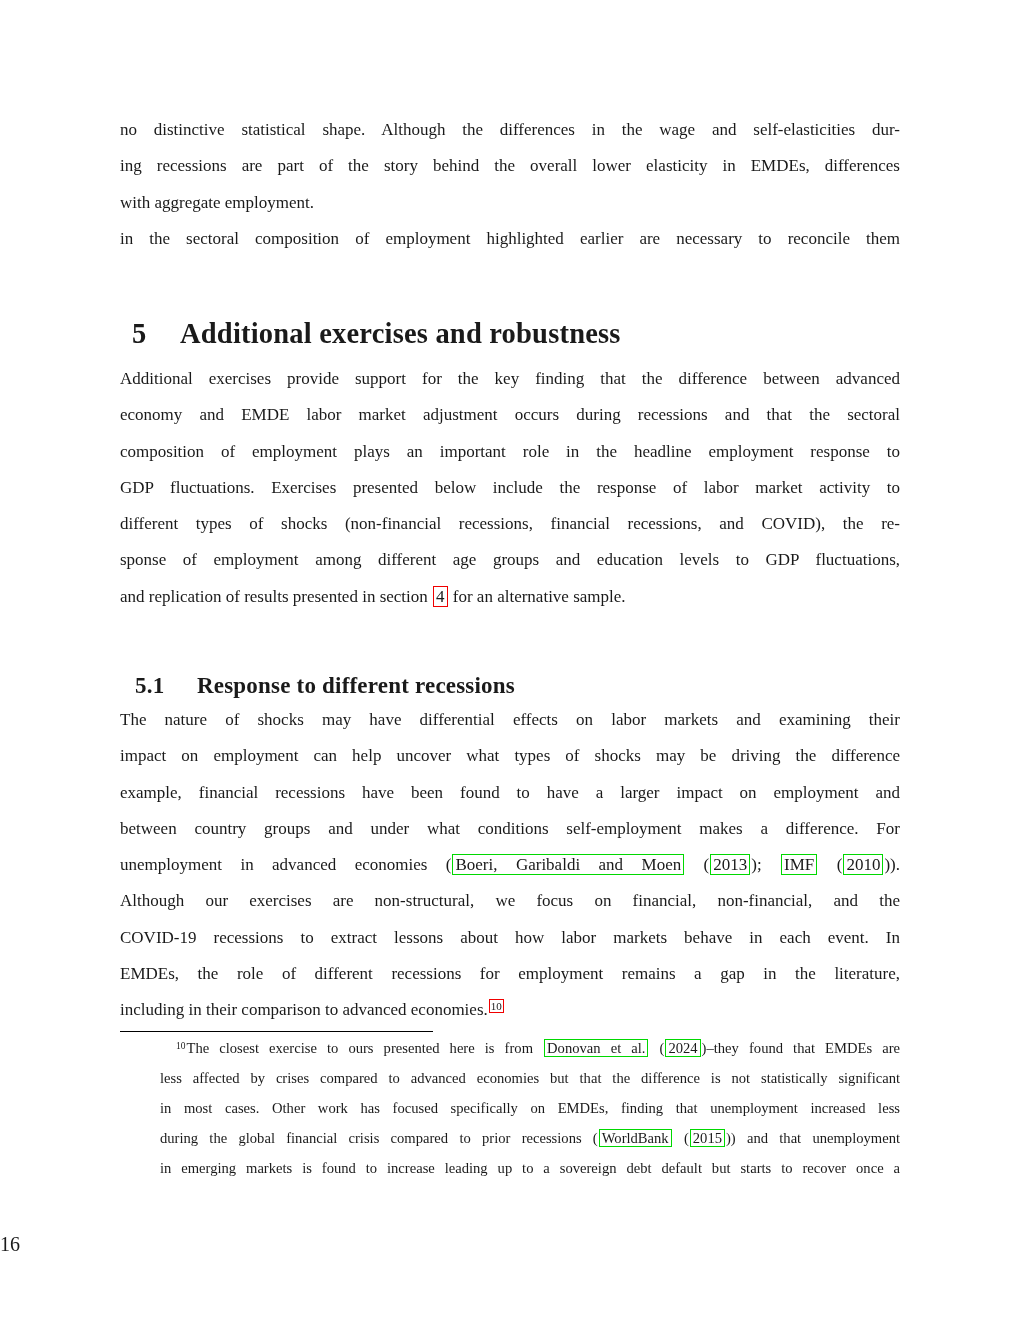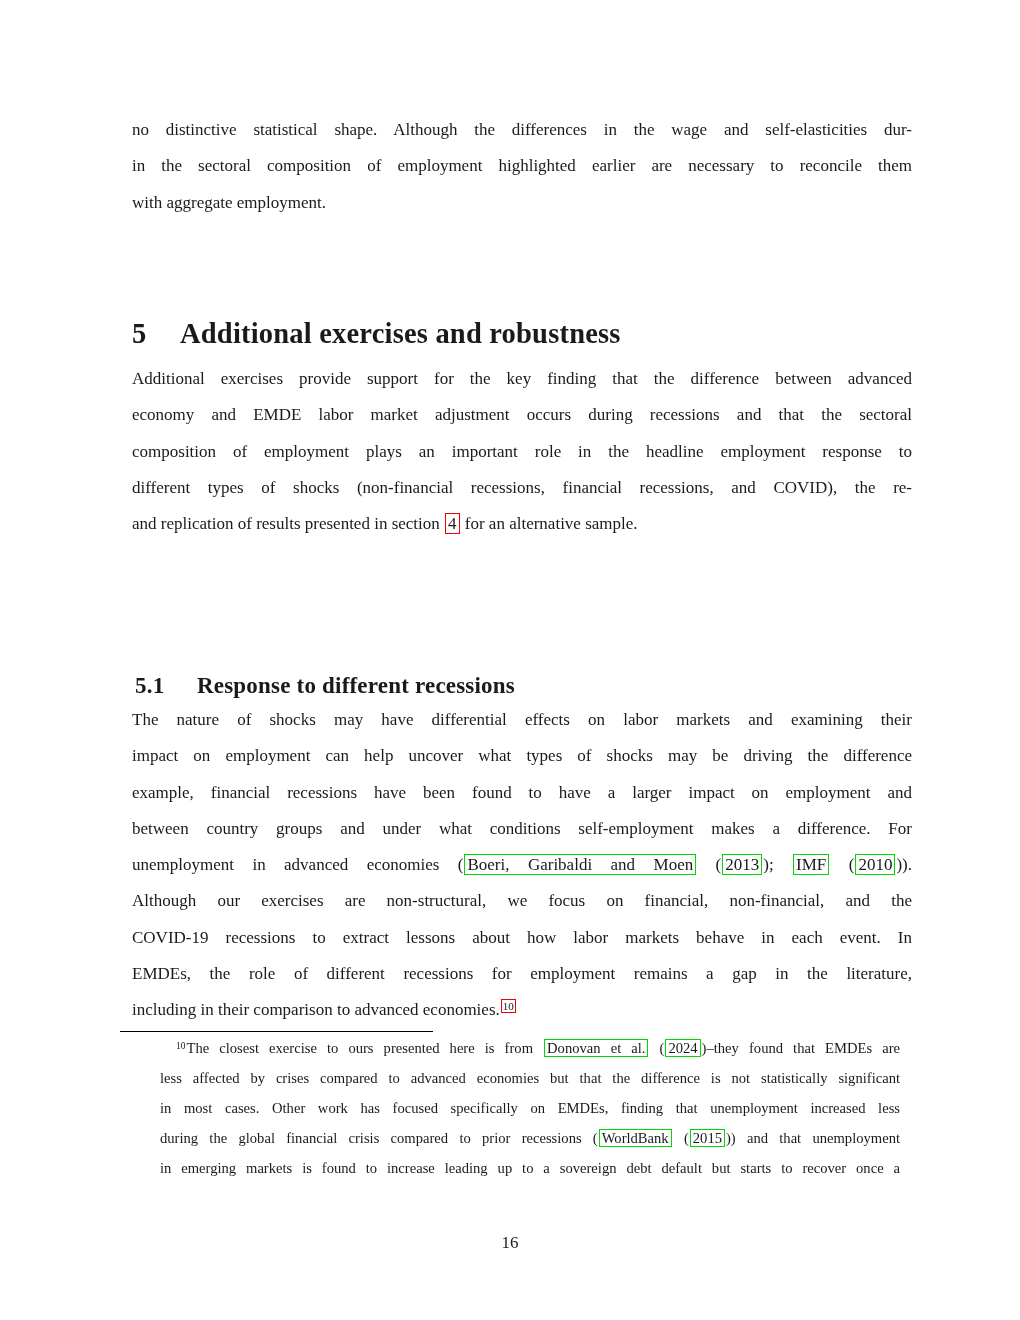--- a/index.html
+++ b/index.html
@@ -8,21 +8,21 @@
     background: #ffffff;
     font-family: "Liberation Serif", "DejaVu Serif", serif;
     color: #1a1a1a;
     position: relative;
     overflow: hidden;
   }
   .page { position: absolute; left: 0; top: 0; width: 1020px; height: 1320px; }
 
   .body-text {
     position: absolute;
-    left: 132px;
+    left: 120px;
     width: 780px;
     font-size: 17px;
   }
   .para .line {
     text-align: justify;
     text-align-last: justify;
     line-height: 36.3px;
     height: 36.3px;
     white-space: normal;
   }
@@ -90,44 +90,46 @@
     vertical-align: 0.45em;
     line-height: 0;
   }
   .para .sup.linkbox { padding: 0 1px; }
   .footnote .sup { margin-right: 1px; }
 
   .page-number {
     position: absolute;
     left: 0; top: 1233px;
     width: 1020px;
-    text-align: center;
-    font-size: 17px;
+    font-size: 20px;
   }
 </style>
 </head>
 <body>
 
 <div class="page">
 
   <div class="body-text para" id="para-intro">
       <div class="line"><span>no distinctive statistical shape. Although the differences in the wage and self-elasticities dur-</span></div>
+      <div class="line"><span>ing recessions are part of the story behind the overall lower elasticity in EMDEs, differences</span></div>
+      <div class="line last"><span>with aggregate employment.</span></div>
       <div class="line"><span>in the sectoral composition of employment highlighted earlier are necessary to reconcile them</span></div>
-      <div class="line last"><span>with aggregate employment.</span></div>
     </div>
 
   <h1 class="section-heading">
     <span class="sec-num">5</span><span>Additional exercises and robustness</span>
   </h1>
 
   <div class="body-text para" id="para-section5">
       <div class="line"><span>Additional exercises provide support for the key finding that the difference between advanced</span></div>
       <div class="line"><span>economy and EMDE labor market adjustment occurs during recessions and that the sectoral</span></div>
       <div class="line"><span>composition of employment plays an important role in the headline employment response to</span></div>
+      <div class="line"><span>GDP fluctuations. Exercises presented below include the response of labor market activity to</span></div>
       <div class="line"><span>different types of shocks (non-financial recessions, financial recessions, and COVID), the re-</span></div>
+      <div class="line"><span>sponse of employment among different age groups and education levels to GDP fluctuations,</span></div>
       <div class="line last"><span>and replication of results presented in section </span><span class="linkbox red">4</span><span> for an alternative sample.</span></div>
     </div>
 
   <h2 class="subsection-heading">
     <span class="sec-num">5.1</span><span>Response to different recessions</span>
   </h2>
 
   <div class="body-text para" id="para-sub51">
       <div class="line"><span>The nature of shocks may have differential effects on labor markets and examining their</span></div>
       <div class="line"><span>impact on employment can help uncover what types of shocks may be driving the difference</span></div>

